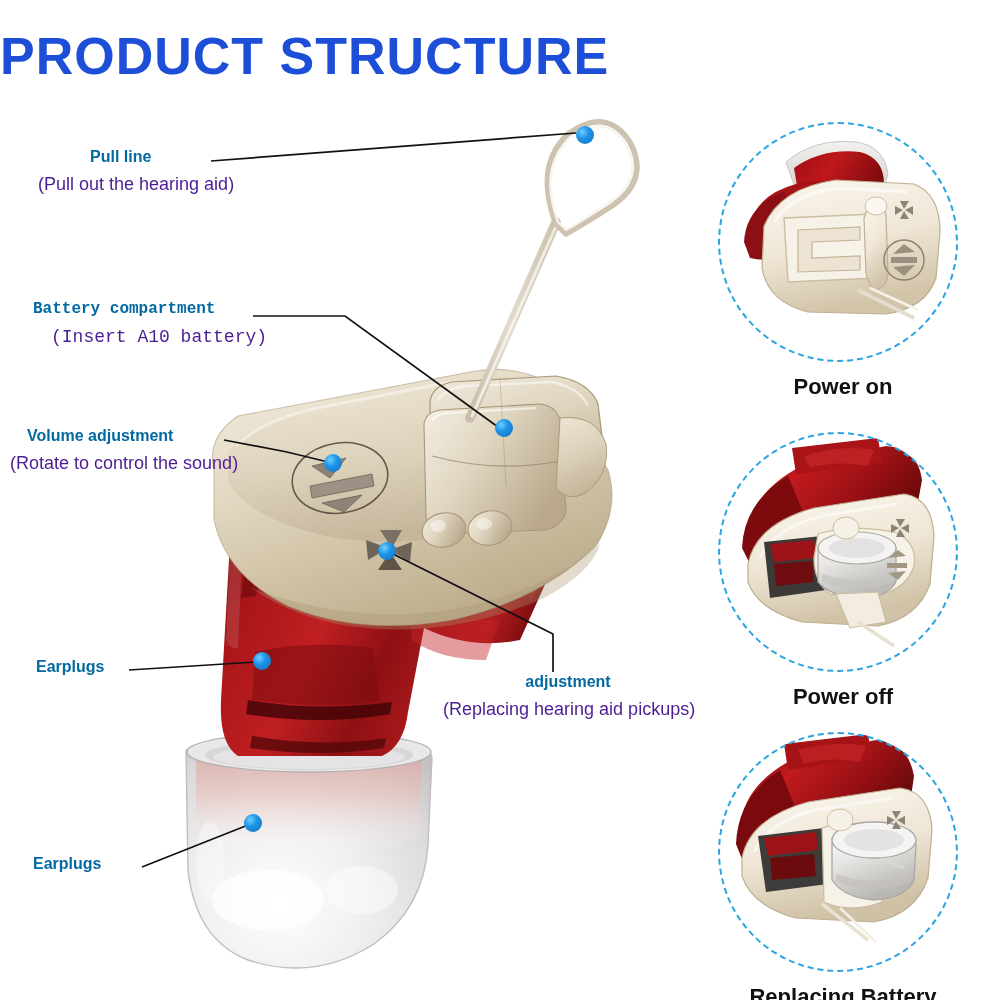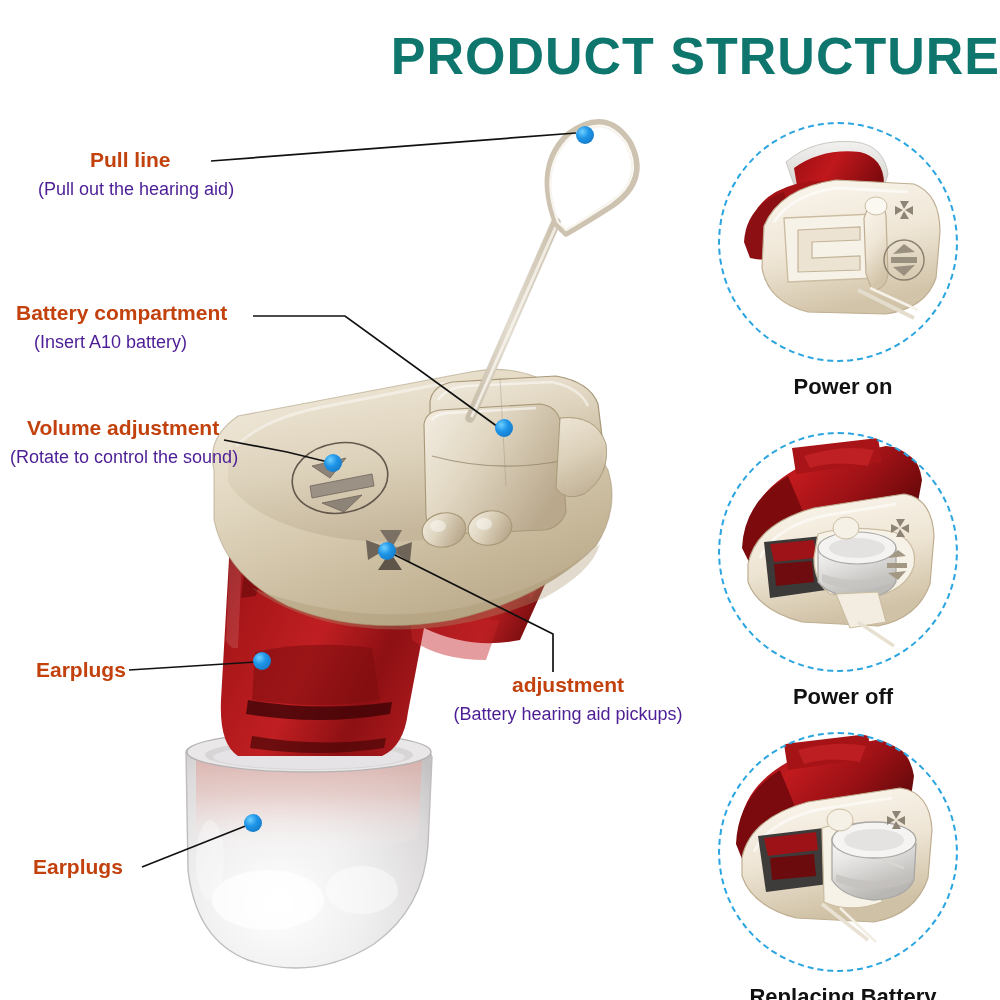--- a/index.html
+++ b/index.html
@@ -10,29 +10,29 @@
     font-family:"Liberation Sans", sans-serif;
     color:#231f20;
     overflow:hidden;
     position:relative;
   }
   #stage{position:absolute;left:0;top:0;width:1000px;height:1000px;}
 
   
   .title{
     position:absolute;left:0;top:26px;width:1000px;
-    text-align:right;
+    text-align:left;
     font-size:52px;font-weight:bold;letter-spacing:1px;
-    color:#0f766e;
+    color:#1d4ed8;
   }
 
   
   .callout{position:absolute;}
   .callout .lab{
-    font-size:21px;font-weight:bold;color:#c2410c;white-space:nowrap;line-height:1.1;
+    font-size:16px;font-weight:bold;color:#0369a1;white-space:nowrap;line-height:1.1;
   }
   .callout .sub{
     font-size:18px;font-weight:normal;color:#4c1d95;white-space:nowrap;line-height:1.1;
     margin-top:9px;
   }
   .callout.ctr{text-align:center;}
 
   
   svg.layer{position:absolute;left:0;top:0;width:1000px;height:1000px;overflow:visible;}
   svg.layer.top{pointer-events:none;}
@@ -232,41 +232,41 @@
       <circle cx="253" cy="823" r="9" fill="url(#gDot)"></circle>
       <circle cx="387" cy="551" r="9" fill="url(#gDot)"></circle>
     </g>
   </svg>
 
   <div class="callout" style="left:90px;top:148px;">
     <div class="lab">Pull line</div>
     <div class="sub" style="margin-left:-52px;">(Pull out the hearing aid)</div>
   </div>
 
-  <div class="callout" style="left:16px;top:301px;">
+  <div class="callout" style="left:33px;top:301px;font-family:Liberation Mono, monospace;">
     <div class="lab">Battery compartment</div>
     <div class="sub" style="margin-left:18px;">(Insert A10 battery)</div>
   </div>
 
-  <div class="callout" style="left:27px;top:416px;">
+  <div class="callout" style="left:27px;top:427px;">
     <div class="lab">Volume adjustment</div>
     <div class="sub" style="margin-left:-26px;padding-left:9px;">(Rotate to control the sound)</div>
   </div>
 
   <div class="callout" style="left:36px;top:658px;">
     <div class="lab">Earplugs</div>
   </div>
 
   <div class="callout" style="left:33px;top:855px;">
     <div class="lab">Earplugs</div>
   </div>
 
   <div class="callout ctr" style="left:443px;top:673px;width:250px;">
     <div class="lab">adjustment</div>
-    <div class="sub">(Battery hearing aid pickups)</div>
+    <div class="sub">(Replacing hearing aid pickups)</div>
   </div>
 
   <div class="panel" style="left:718px;top:432px;width:250px;height:290px;">
     <div class="clipwrap" style="width:240px;height:240px;">
       <svg viewBox="0 0 240 240" width="240" height="240">
         <defs>
           <linearGradient id="p2Beige" x1="0" y1="0" x2="0.3" y2="1">
             <stop offset="0%" stop-color="#fcf8f0"></stop>
               <stop offset="55%" stop-color="#eee5d4"></stop>
             <stop offset="100%" stop-color="#d0c2a6"></stop>

